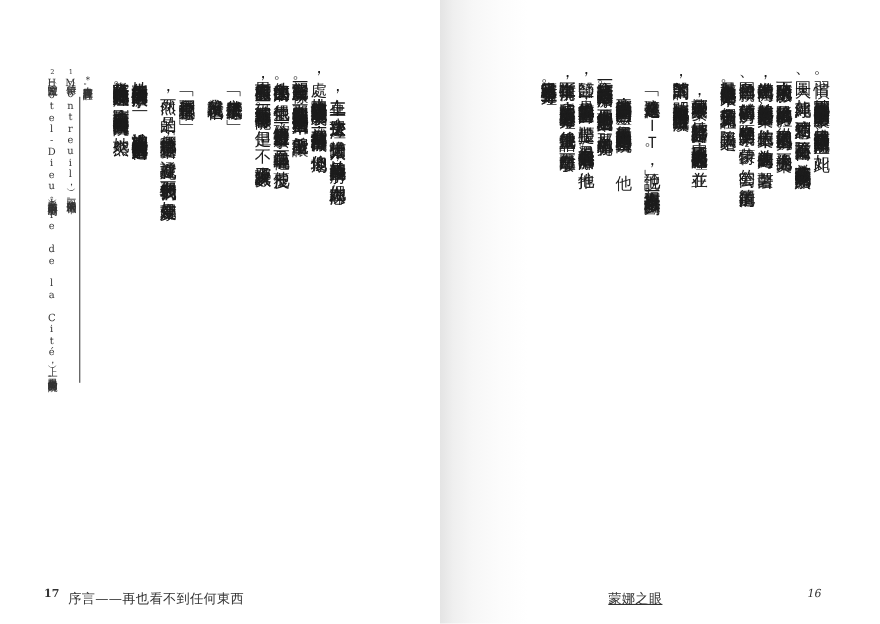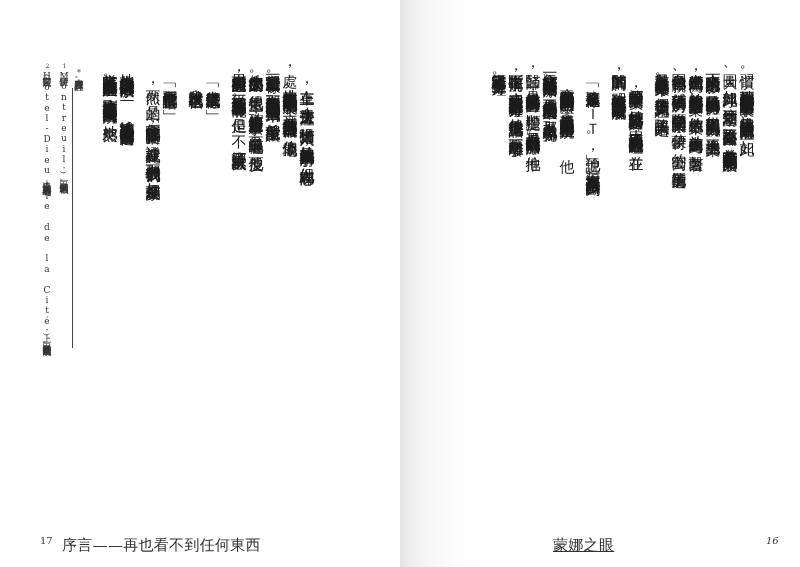--- a/index.html
+++ b/index.html
@@ -31,21 +31,21 @@
     font-size: 9px;
     line-height: 11px;
     letter-spacing: 0.4px;
     white-space: nowrap;
     width: 11px;
     color: #333;
   }
   .foot-rule { position: absolute; left: 72px; top: 88px; width: 1px; height: 260px; background: #444; }
   .foot-num { font-size: 6px; }
 
-  .running { position: absolute; top: 536px; font-size: 15px; color: #333; white-space: nowrap; letter-spacing: 0.3px; }
+  .running { position: absolute; top: 536px; font-size: 12px; color: #333; white-space: nowrap; letter-spacing: 0.3px; }
   .pageno { position: absolute; top: 535px; font-size: 10px; color: #333; }
 </style>
 </head>
 <body>
 
 <div class="page page-left">
 
   <div class="col" style="left:298px; top:62px;">　在車上，小女孩一邊哭泣，一邊拍打太陽穴。她的母親拉住她的手肘，但在她內心深</div>
   <div class="col" style="left:281px; top:62px;">處，她也想要拍打這顆圓圓且脆弱的小腦袋，就像我們會敲打一台壞掉的機器，傻傻地期</div>
   <div class="col" style="left:264px; top:62px;">望它能重新發動一樣。而那位父親則開著他那輛搖晃不已的老舊福斯汽車，希望能揪出讓</div>
@@ -60,21 +60,21 @@
 
   <div class="foot-rule"></div>
   <div class="foot" style="left:73px; top:62px;">＊本書註釋皆爲譯註。</div>
   <div class="foot" style="left:59px; top:62px;">
     <span class="foot-num">1</span><span>蒙特伊（Montreuil），巴黎東郊的一個城市。</span>
   </div>
   <div class="foot" style="left:42px; top:62px;">
     <span class="foot-num">2</span><span>主宮醫院（Hôtel-Dieu）位於巴黎市中心的西堤島（Île de la Cité）上，是巴黎最古老的醫院。</span>
   </div>
 
-  <div class="pageno" style="left:40px;">17</div>
+  <div class="pageno" style="left:40px;font-weight:bold;">17</div>
   <div class="running" style="left:62px;">序言——再也看不到任何東西</div>
 </div>
 
 <div class="page page-right">
 
   <div class="col" style="left:338px; top:62px;">習慣。她感覺到自己的雙眼被一層厚重的陰影襲擊，彷彿是因爲這雙眼睛如此湛藍、如此</div>
   <div class="col" style="left:321px; top:62px;">圓大、如此純淨，這才受到懲罰。陰影不是來自外面，並非像夜幕降臨或劇院的燈光黯淡</div>
   <div class="col" style="left:304px; top:62px;">下來時所顯現的陰影；陰影是從她自己的身體、從內部攫取了她的視力。一塊不透光的桌</div>
   <div class="col" style="left:287px; top:62px;">布鑽進她的體內，將她與作業簿上的多邊形圖案、棕色的木桌、放在遠處的烤肉、繫著白</div>
   <div class="col" style="left:270px; top:62px;">色圍裙的母親、鋪著磁磚的廚房、坐在隔壁房間的父親、蒙特伊¹的公寓、籠罩街道的</div>
@@ -82,14 +82,14 @@
   <div class="col" style="left:227px; top:62px;">　蒙娜的母親焦躁不安，她打電話給家庭醫師，困惑地描述了女兒被遮蔽的瞳孔，並在</div>
   <div class="col" style="left:210px; top:62px;">醫師的詢問下，明確指出她似乎沒有出現任何語言障礙或癱瘓。</div>
   <div class="col" style="left:184px; top:62px;">　「這聽起來像是ＡＩＴ。」他說，但沒有想要更進一步做出判斷。</div>
   <div class="col" style="left:158px; top:62px;">　他要蒙娜立即服用高劑量的阿斯匹靈，但最重要的是緊急將她送到主宮醫院²，他</div>
   <div class="col" style="left:141px; top:62px;">會打電話請一位同業立刻進行治療。他不是偶然想到這位同業的：那是一名出色的小兒科</div>
   <div class="col" style="left:124px; top:62px;">醫師，也是一位聲譽卓著的眼科醫師，順帶一提，還是一名很有能力的催眠治療師。他推</div>
   <div class="col" style="left:107px; top:62px;">斷在正常情況下，這種失明狀態應該不會超過十分鐘，然後他就掛上電話，然而距離事發</div>
   <div class="col" style="left:90px; top:62px;">當時已經過了整整十五分鐘了。</div>
 
   <div class="running" style="left:153px;text-decoration:underline;">蒙娜之眼</div>
-  <div class="pageno" style="left:366px;font-style:italic;">16</div>
+  <div class="pageno" style="left:334px;font-style:italic;">16</div>
 </div>
 
 </body></html>

